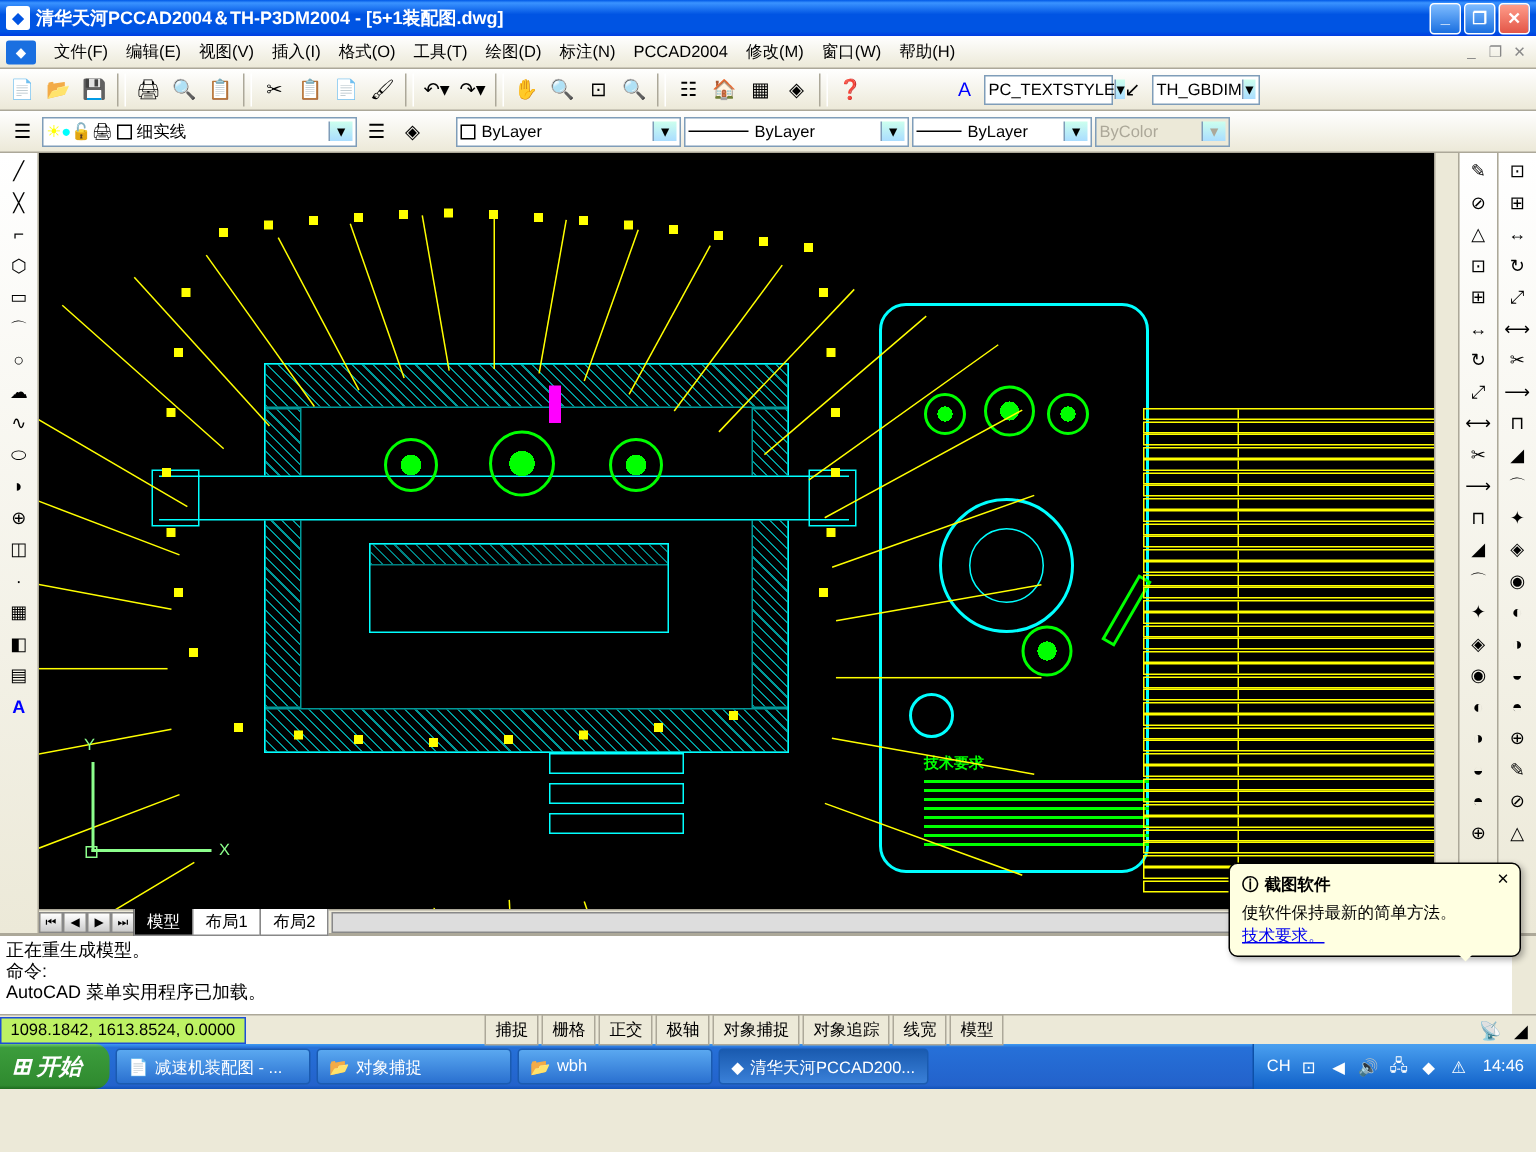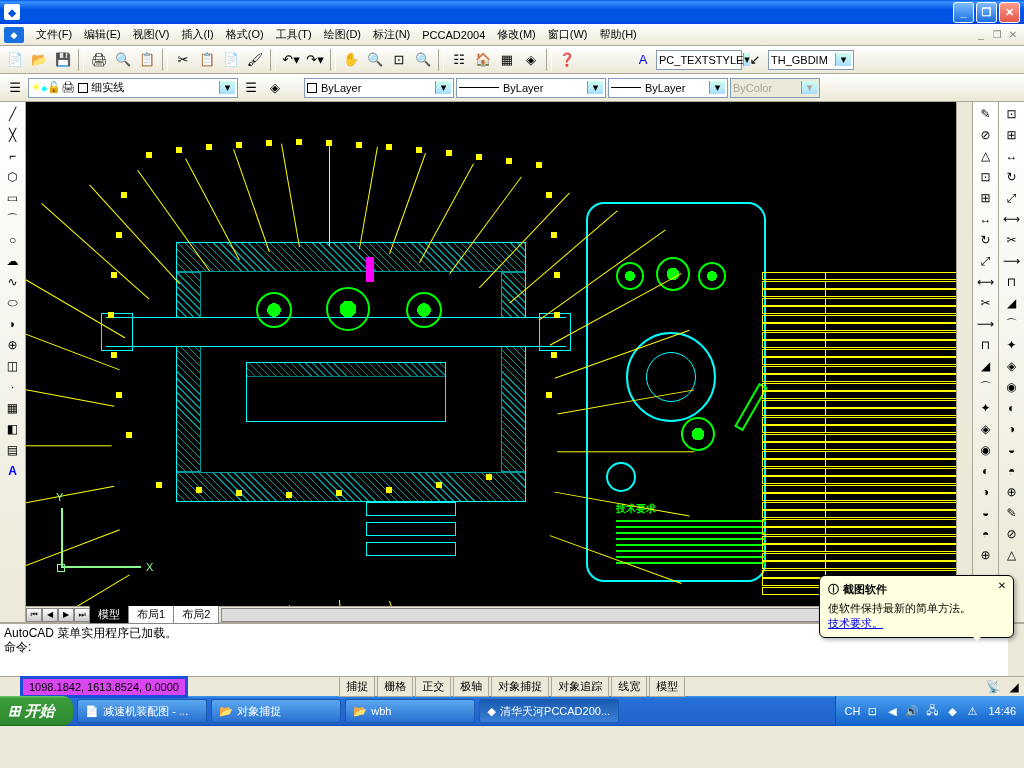--- a/index.html
+++ b/index.html
@@ -67,21 +67,21 @@
 .tab.active { background:#000; color:#fff; }
 .vscroll { width:16px; background:#ece9d8; border-left:1px solid #aca899; }
 
 
 .cmdwrap { height:54px; border-top:2px solid #aca899; background:#fff; display:flex; }
 .cmdarea { flex:1; padding:2px 4px; font-family:"SimSun",monospace; font-size:12px; line-height:14px; }
 .cmdscroll { width:16px; background:#ece9d8; }
 
 
 .status { height:20px; background:#ece9d8; display:flex; align-items:center; border-top:1px solid #aca899; font-size:11px; }
-.status .coord { padding:2px 6px; border:3px solid #1d4ed8; background:#d946ef; min-width:160px;margin-left:20px; }
+.status .coord { padding:2px 6px; border:1px solid #1d4ed8; background:#bef264; min-width:160px; }
 .status .mode { padding:2px 6px; border:1px solid #aca899; margin-left:2px; }
 
 
 .taskbar { height:30px; background:linear-gradient(to bottom,#3e9af2 0%,#2670d8 8%,#2362cb 92%,#1151b8); display:flex; align-items:center; color:#fff; }
 .startbtn { height:30px; padding:0 18px 0 8px; background:linear-gradient(to bottom,#6ec96e 0%,#3c9d3c 8%,#2f8a2f 92%,#1d6b1d); border-radius:0 10px 10px 0; display:flex; align-items:center; font-weight:bold; font-style:italic; font-size:15px; gap:4px; }
 .tbitem { height:24px; margin-left:4px; padding:0 8px; background:linear-gradient(to bottom,#5aa8f0,#2a70d0); border-radius:3px; display:flex; align-items:center; gap:4px; font-size:11px; min-width:130px; border:1px solid #1a5bb0; }
 .tbitem.active { background:linear-gradient(to bottom,#1a5bb0,#3a80d8); }
 .tray { margin-left:auto; height:30px; background:linear-gradient(to bottom,#4aa0f0,#1060c8); display:flex; align-items:center; padding:0 8px; gap:4px; border-left:1px solid #0d50a8; }
 .trayico { width:16px; height:16px; display:flex; align-items:center; justify-content:center; font-size:11px; }
 .clock { font-size:11px; margin-left:4px; }
@@ -95,20 +95,21 @@
 
 .shaft { position:absolute; left:10px; top:155px; width:460px; height:30px; background:#000; border-top:1px solid #0ff; border-bottom:1px solid #0ff; }
 .shaft::before,.shaft::after { content:""; position:absolute; top:-5px; bottom:-5px; width:30px; border:1px solid #0ff; }
 .shaft::before { left:-5px; } .shaft::after { right:-5px; }
 </style>
 </head>
 <body>
 
 <div class="titlebar">
   <div class="icon">◆</div>
+  <span>清华天河PCCAD2004＆TH-P3DM2004 - [5+1装配图.dwg]</span>
   <div class="spacer"></div>
   <div class="ctl min">_</div>
   <div class="ctl max">❐</div>
   <div class="ctl cls">✕</div>
 </div>
 
 <div class="menubar">
   <div class="micon">◆</div>
   <span class="mitem">文件(F)</span>
   <span class="mitem">编辑(E)</span>
@@ -156,21 +157,21 @@
   <div class="tbtn">◈</div>
   <div class="tsep"></div>
   <div class="tbtn">❓</div>
   <div style="width:50px"></div>
   <div class="tbtn" style="color:#00f">A</div>
   <div class="tcombo" style="width:86px">
       <span>PC_TEXTSTYLE</span>
       <span class="arrow">▾</span>
     </div>
   <div class="tbtn">↙</div>
-  <div class="tcombo" style="width:86px">
+  <div class="tcombo" style="width:72px">
       <span>TH_GBDIM</span>
       <span class="arrow">▾</span>
     </div>
 </div>
 
 <div class="tbrow">
   <div class="tbtn">☰</div>
   <div class="tcombo" style="width:210px">
     <span style="color:#ff0">☀</span>
       <span style="color:#0ff">●</span>
@@ -454,22 +455,23 @@
       <div class="sbtn">◓</div>
       <div class="sbtn">⊕</div>
       <div class="sbtn">✎</div>
       <div class="sbtn">⊘</div>
       <div class="sbtn">△</div>
     </div>
 </div>
 
 <div class="cmdwrap">
   <div class="cmdarea">
+    <div>正在重生成模型。</div>
+    <div>命令:</div>
     <div>AutoCAD 菜单实用程序已加载。</div>
-    <div>命令:</div>
   </div>
   <div class="cmdscroll"></div>
 </div>
 
 <div class="status">
   <div class="coord">1098.1842, 1613.8524, 0.0000</div>
   <div style="flex:.5"></div>
   <div class="mode">捕捉</div>
   <div class="mode">栅格</div>
   <div class="mode">正交</div>

